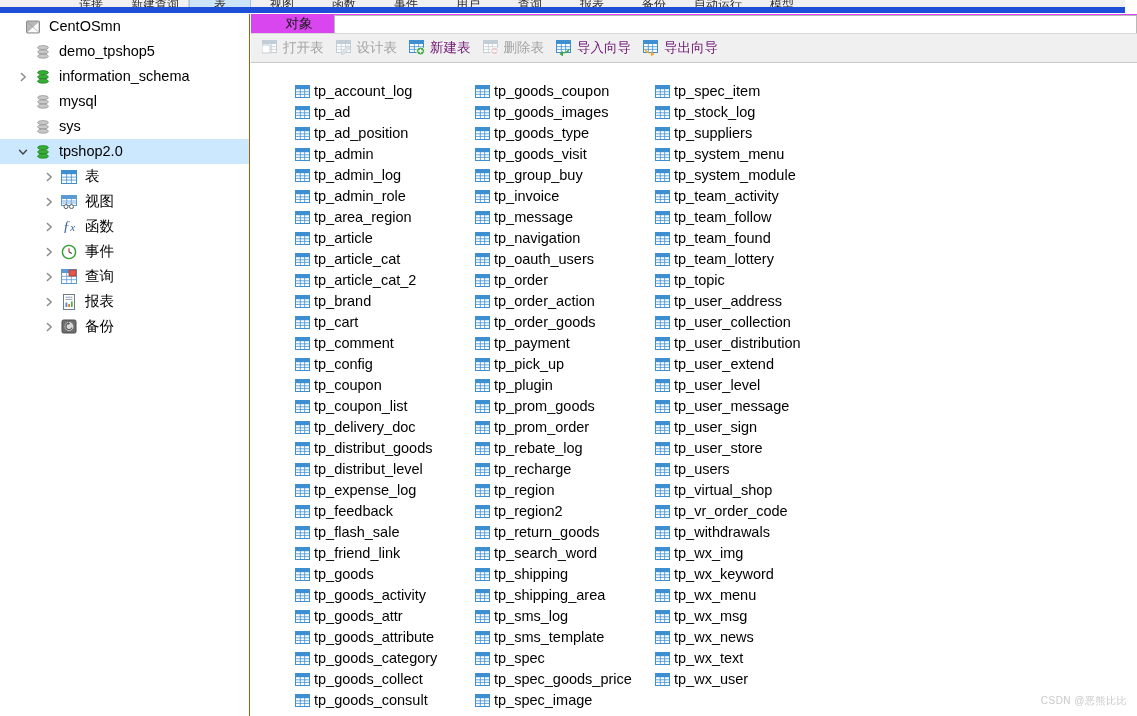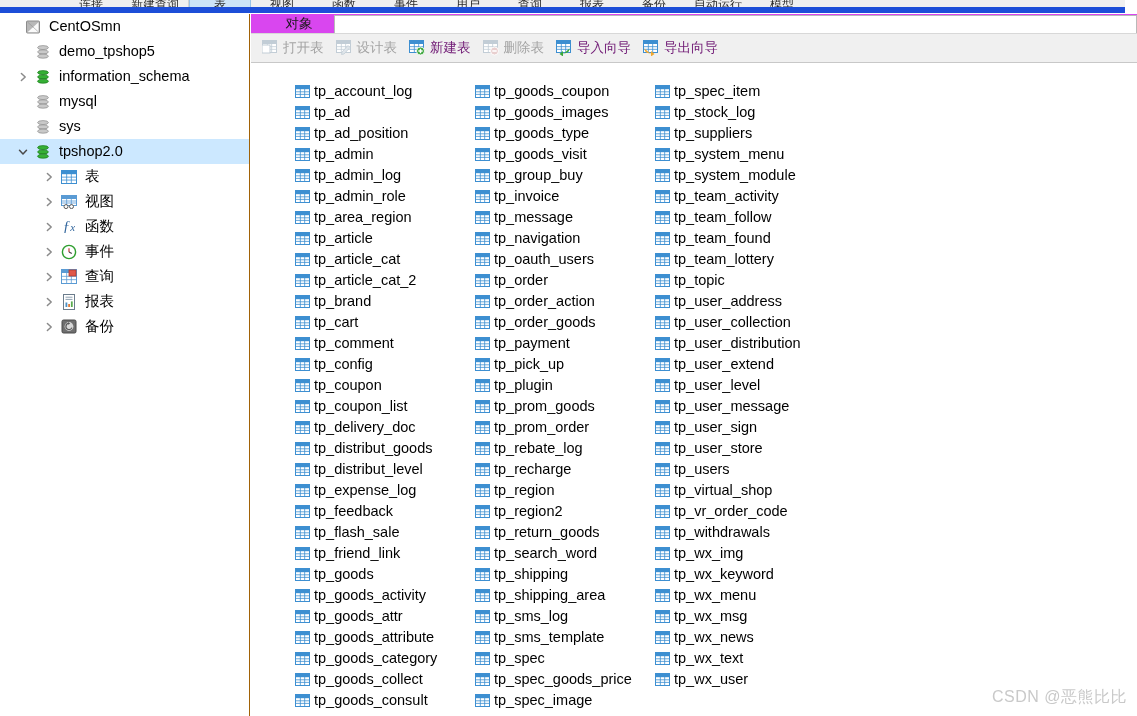--- a/index.html
+++ b/index.html
@@ -188,21 +188,21 @@
     white-space: nowrap;
     padding-left: 2px;
   }
   .obj-item .ti { margin-right: 4px; display: flex; align-items: center; }
   .obj-item .nm { line-height: 17px; }
 
   
   .watermark {
     position: absolute;
     right: 10px; bottom: 8px;
-    font-size: 16px;
+    font-size: 10px;
     color: #c9c9c9;
     white-space: nowrap;
     letter-spacing: .5px;
   }
 </style>
 </head>
 <body>
 
 <div id="app">
 

